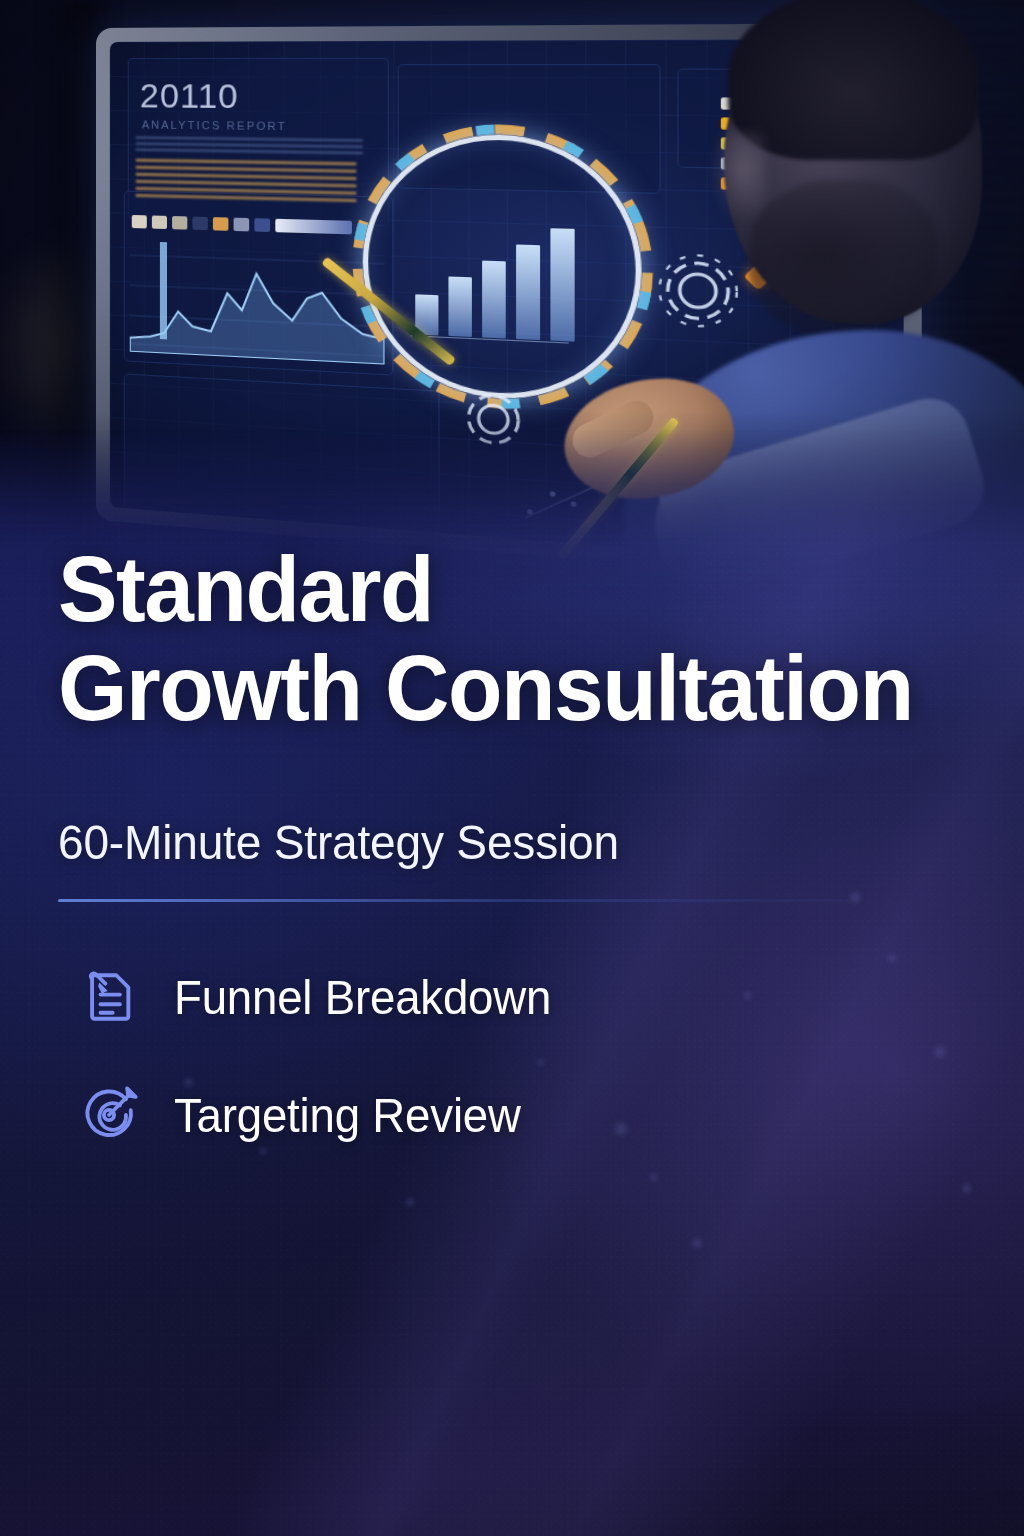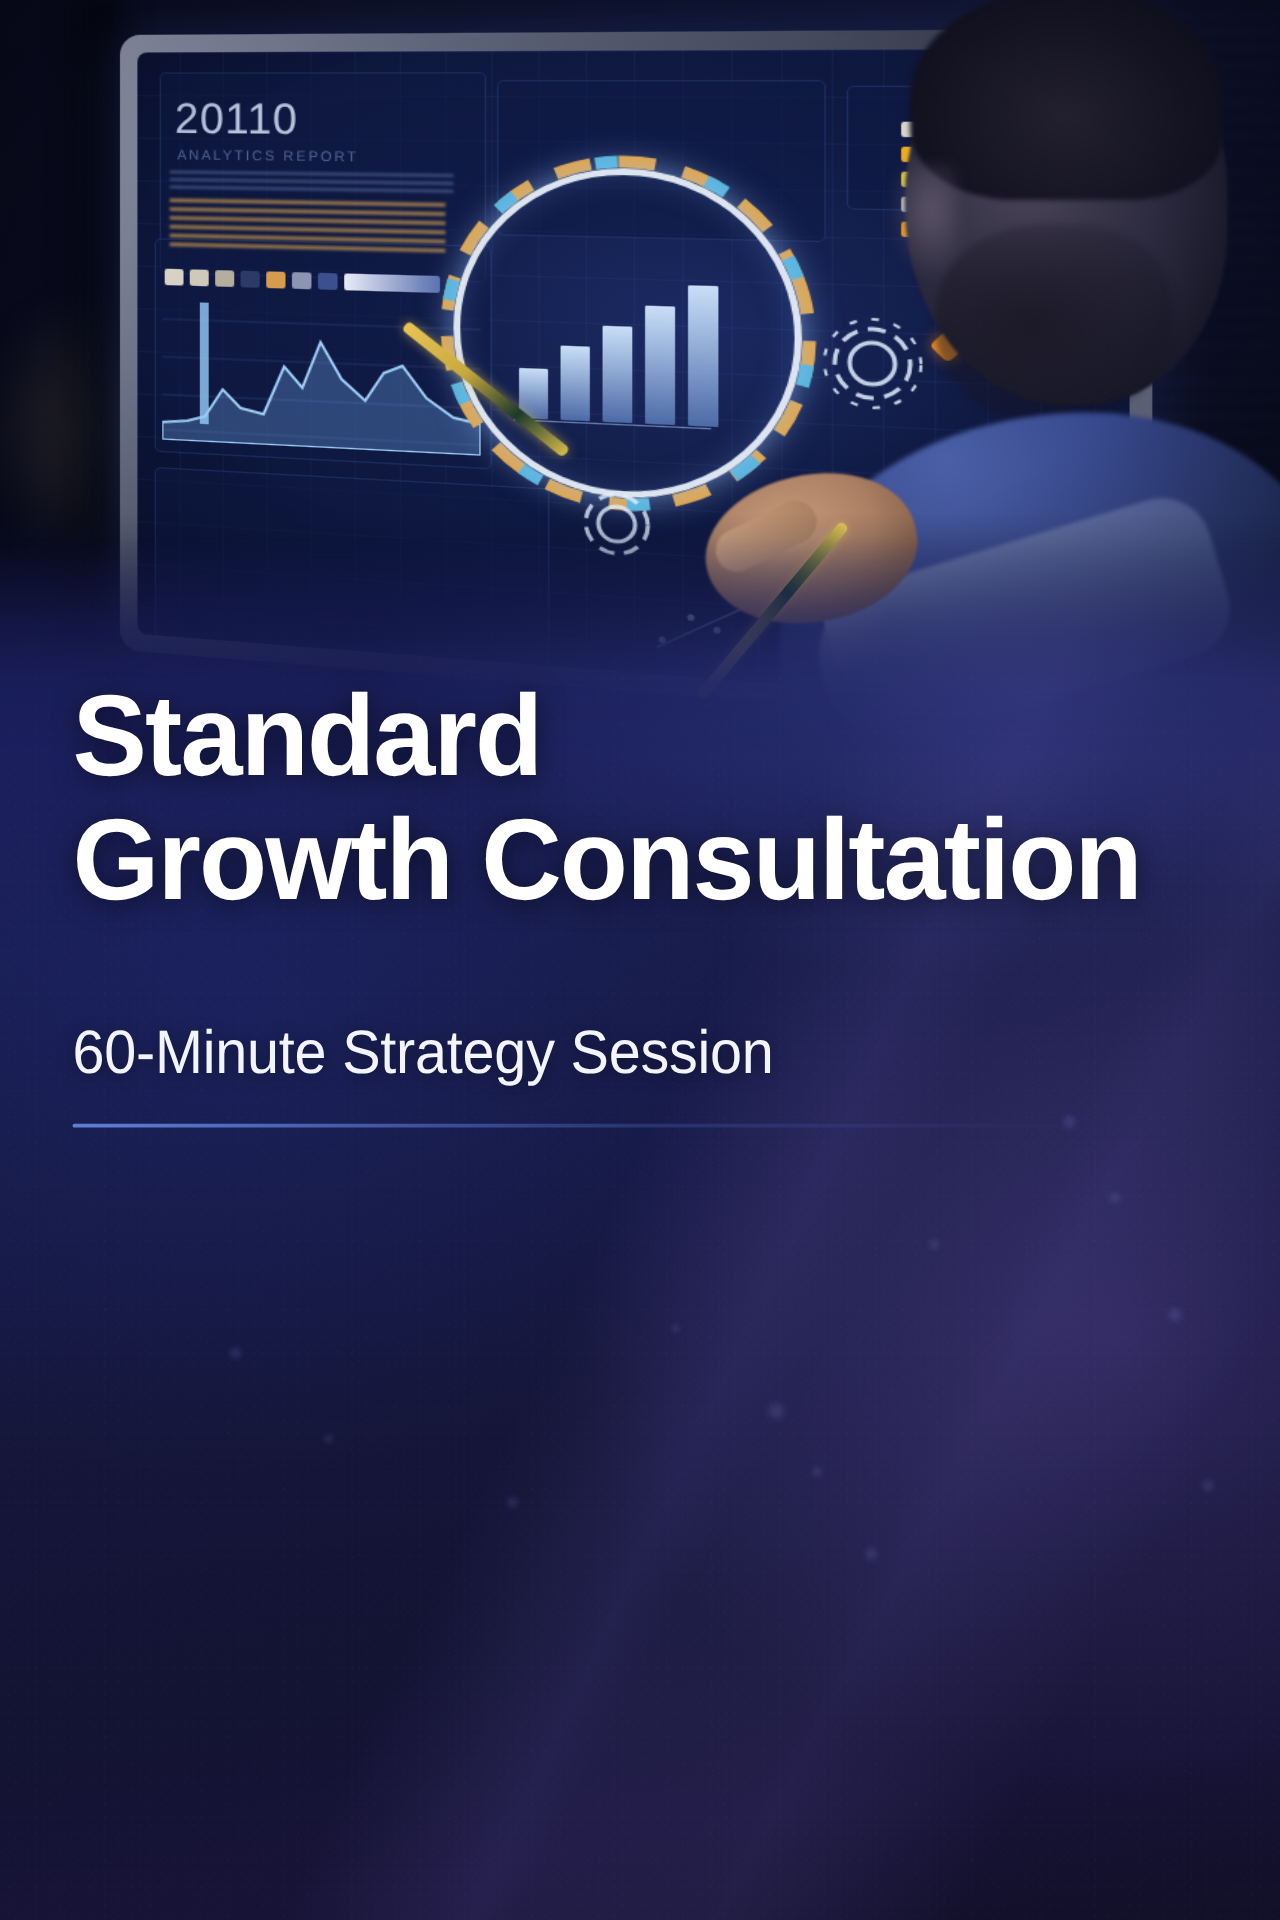--- a/index.html
+++ b/index.html
@@ -599,18 +599,43 @@
       <span class="line">Standard</span>
       <span class="line">Growth Consultation</span>
     </h1>
 
     <div class="subtitle">60-Minute Strategy Session</div>
 
     <div class="divider"></div>
 
     <div class="features">
 
-
+      <div class="feature">
+        <span class="feature-icon">
+          <svg viewBox="0 0 48 48" fill="none" stroke="#7b8ef0" stroke-width="3.2" stroke-linecap="round" stroke-linejoin="round">
+            <path d="M12 6 h18 l10 10 v24 a2 2 0 0 1 -2 2 H12 a2 2 0 0 1 -2 -2 V8"></path>
+            <path d="M10 9 C7 6, 11 3, 14 6 L21 13"></path>
+            <path d="M16 12 l7 7 -3 1 -1 3 -4 -8 z" fill="#7b8ef0" stroke="none"></path>
+            <line x1="17" y1="22" x2="33" y2="22"></line>
+            <line x1="17" y1="30" x2="33" y2="30"></line>
+            <line x1="17" y1="37" x2="27" y2="37"></line>
+          </svg>
+        </span>
+        <span class="feature-label">Funnel Breakdown</span>
+      </div>
+
+      <div class="feature">
+        <span class="feature-icon">
+          <svg viewBox="0 0 48 48" fill="none" stroke="#7b8ef0" stroke-width="3.2" stroke-linecap="round" stroke-linejoin="round">
+            <path d="M38 11 A18 18 0 1 0 42 20"></path>
+            <path d="M33 16 A11 11 0 1 0 38 24"></path>
+            <circle cx="24" cy="24" r="4.2"></circle>
+            <line x1="24" y1="24" x2="40" y2="8"></line>
+            <path d="M40 8 l-1 -6 7 7 -6 -1 z" fill="#7b8ef0" stroke="#7b8ef0"></path>
+          </svg>
+        </span>
+        <span class="feature-label">Targeting Review</span>
+      </div>
 
 
     </div>
   </div>
 </div>
 
 </body></html>

